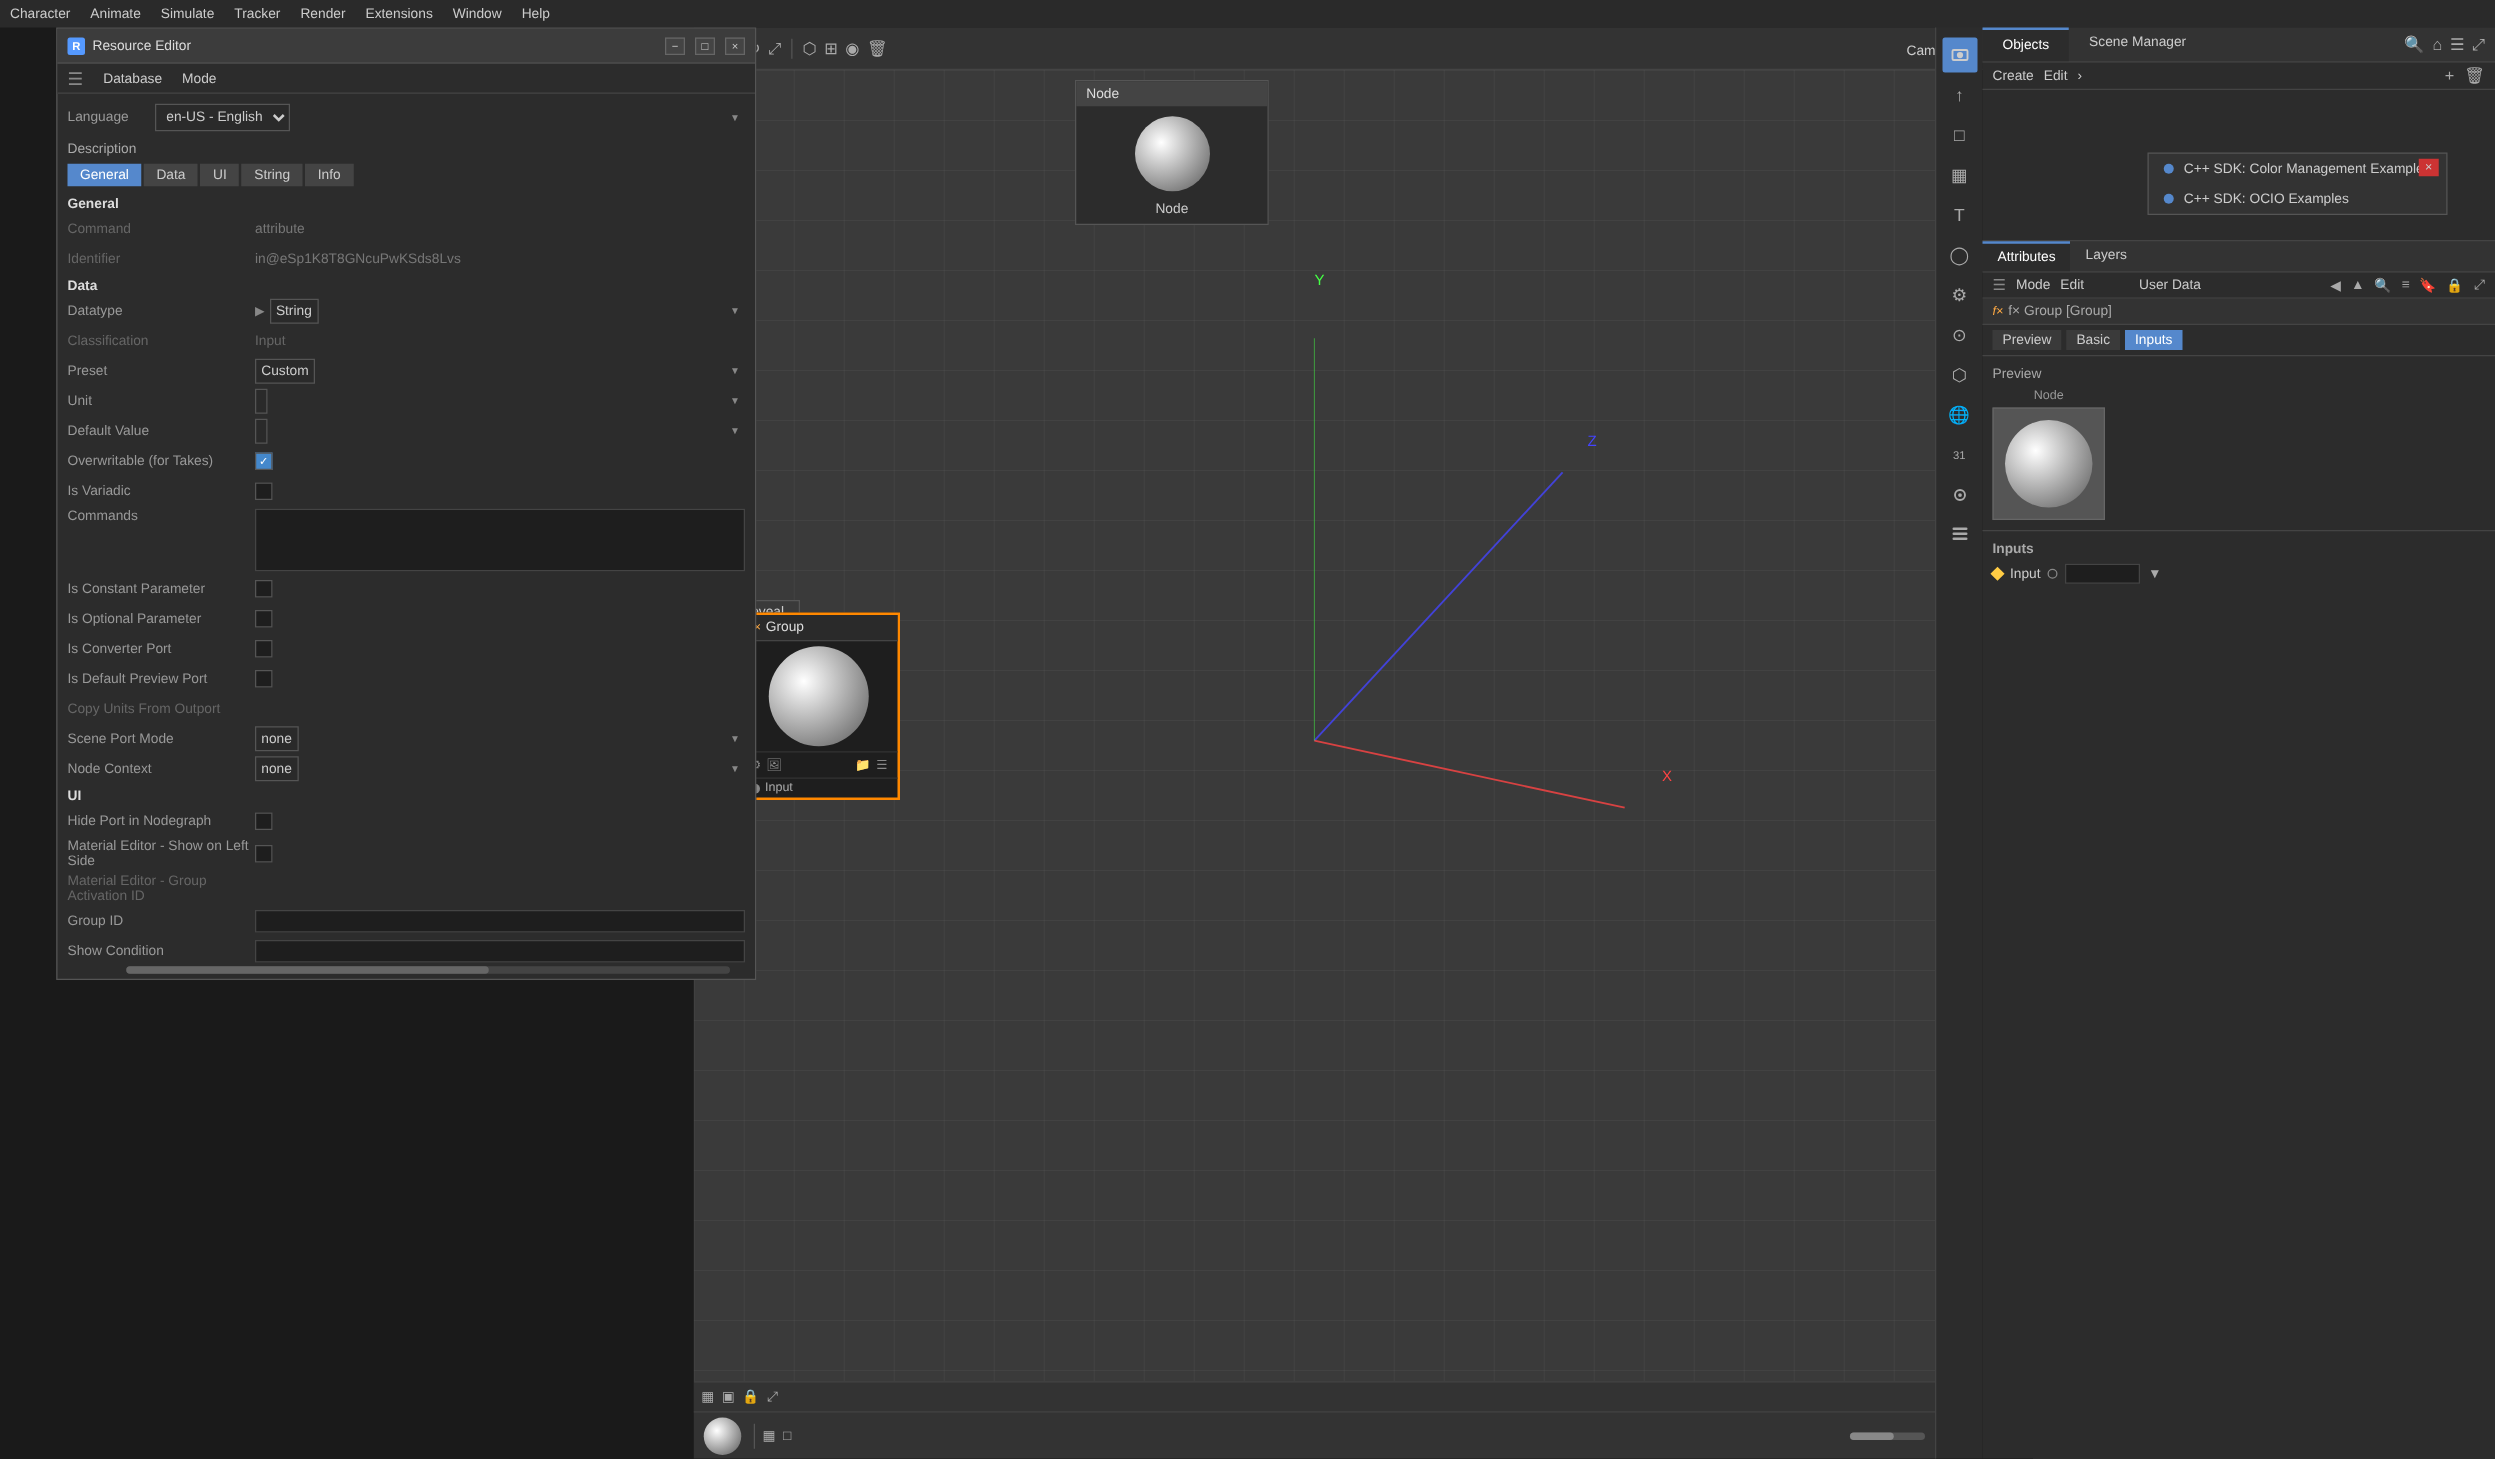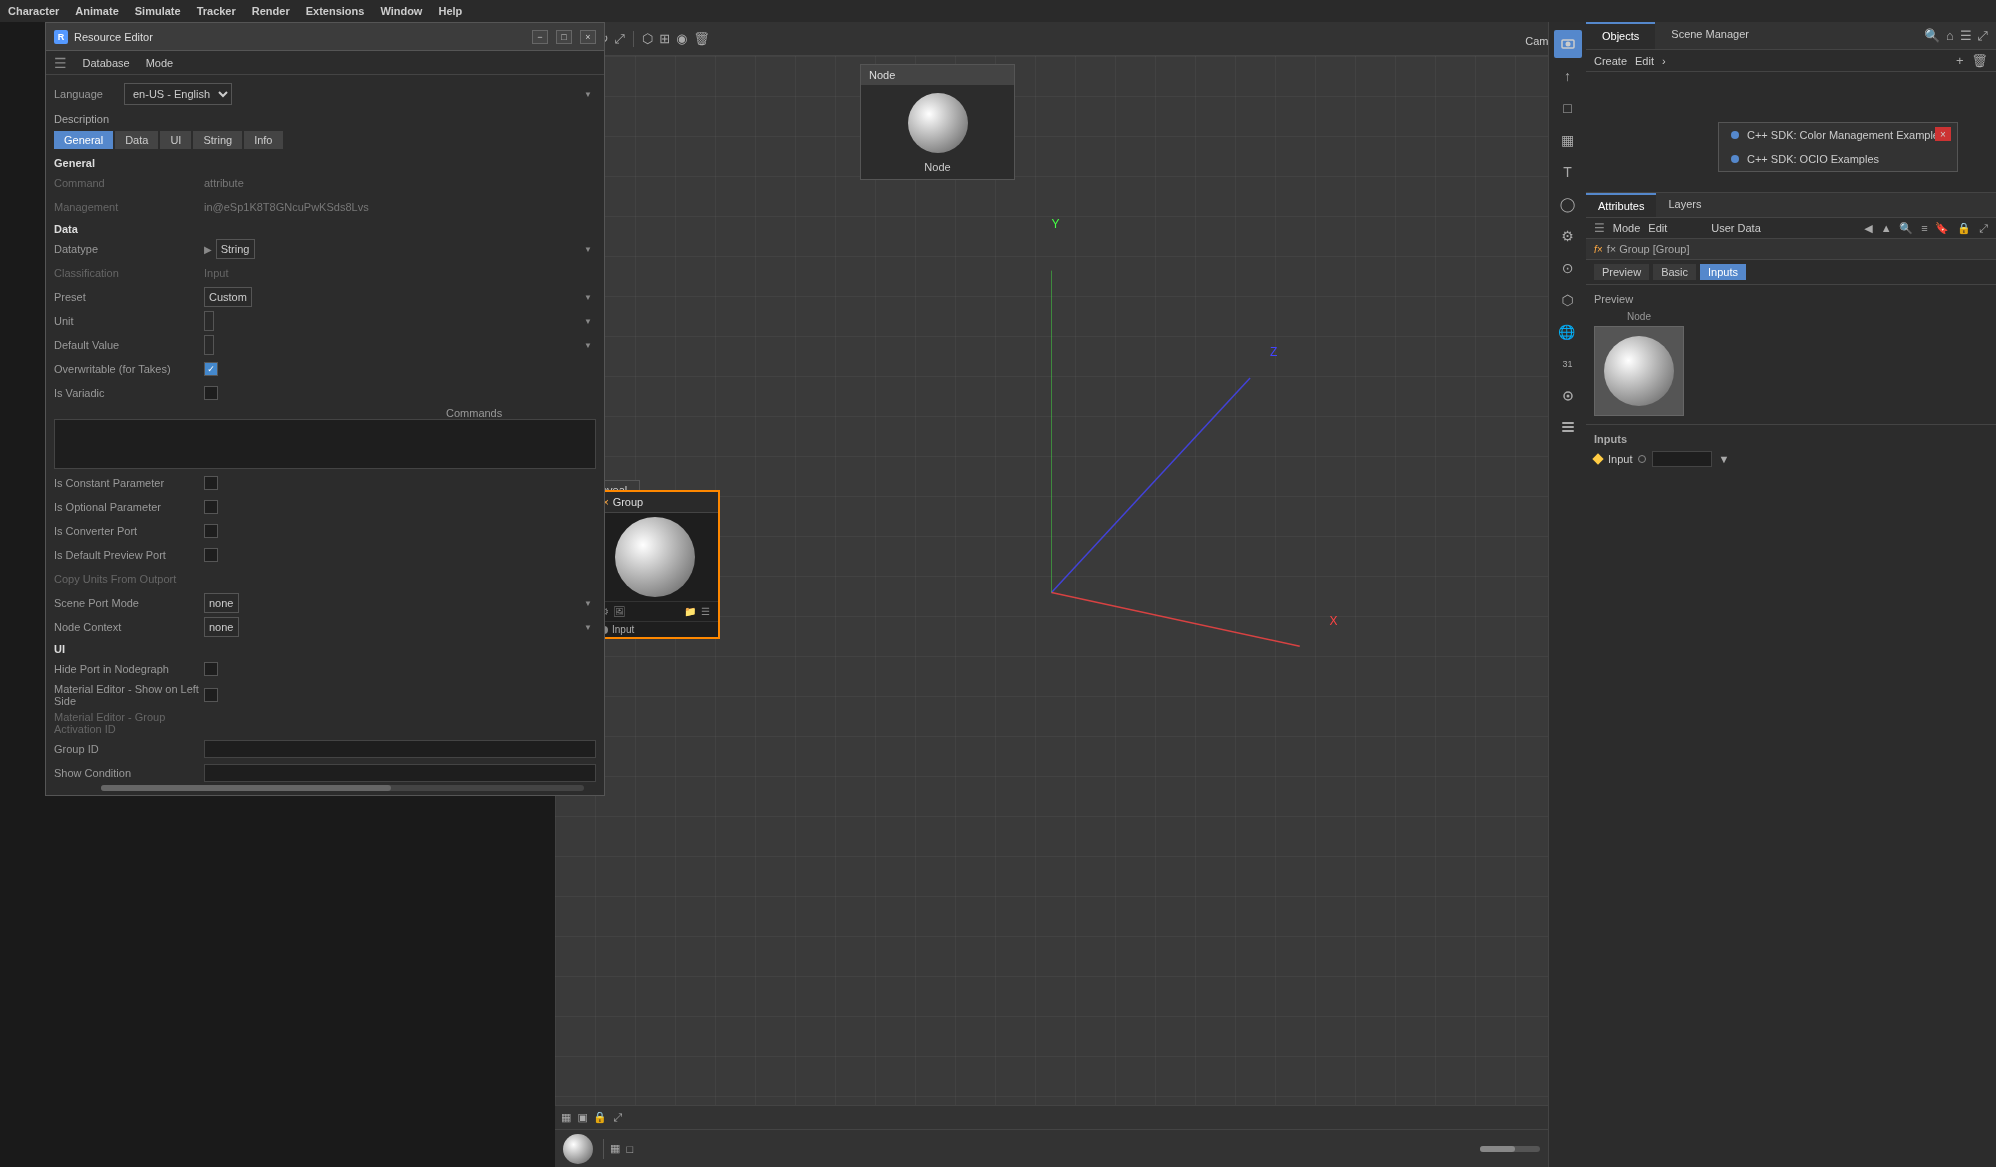--- a/index.html
+++ b/index.html
@@ -22,21 +22,20 @@
       align-items: center;
       padding: 0 8px;
       gap: 16px;
       position: absolute;
       top: 0; left: 0; right: 0;
     }
     .top-menubar span {
       color: #cccccc;
       font-size: 11px;
       cursor: pointer;
-      font-weight: bold;
     }
     .viewport-grid {
       position: absolute;
       inset: 0;
       background: 
         linear-gradient(rgba(100,100,100,0.2) 1px, transparent 1px),
         linear-gradient(90deg, rgba(100,100,100,0.2) 1px, transparent 1px);
       background-size: 40px 40px;
     }
     .grid-spacing-label {
@@ -722,21 +721,21 @@
       <button class="tab-btn">String</button>
       <button class="tab-btn">Info</button>
     </div>
 
     <div class="subsection-header">General</div>
     <div class="field-row">
       <span class="field-label dim">Command</span>
       <span class="field-value" style="color:#777;">attribute</span>
     </div>
     <div class="field-row">
-      <span class="field-label dim">Management</span>
+      <span class="field-label dim">Identifier</span>
       <span class="field-value" style="color:#777;">in@eSp1K8T8GNcuPwKSds8Lvs</span>
     </div>
 
     <div class="subsection-header">Data</div>
 
     <div class="datatype-row">
       <span class="datatype-label">Datatype</span>
       <span class="datatype-arrow">▶</span>
       <div class="field-select-wrapper" style="flex:1;">
         <select class="field-select">
@@ -780,21 +779,21 @@
     <div class="field-row">
       <span class="field-label">Overwritable (for Takes)</span>
       <div class="field-checkbox checked"></div>
     </div>
 
     <div class="field-row">
       <span class="field-label">Is Variadic</span>
       <div class="field-checkbox"></div>
     </div>
 
-    <div class="field-row" style="align-items: flex-end; flex-direction: column;">
+    <div class="field-row" style="align-items: flex-start;">
       <span class="field-label">Commands</span>
       <textarea class="commands-textarea" style=""></textarea>
     </div>
 
     <div class="field-row">
       <span class="field-label">Is Constant Parameter</span>
       <div class="field-checkbox"></div>
     </div>
 
     <div class="field-row">

